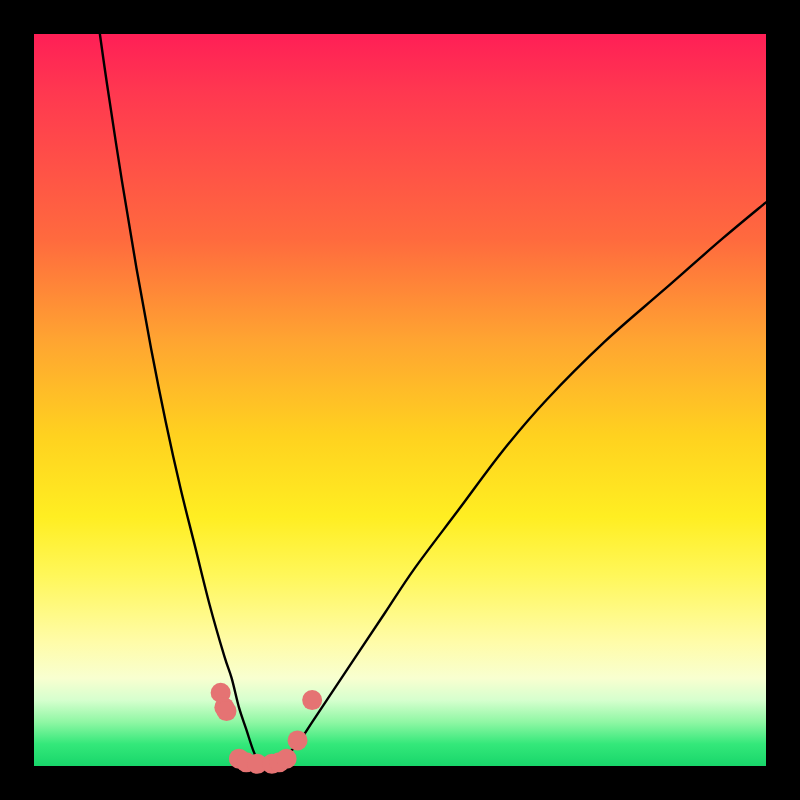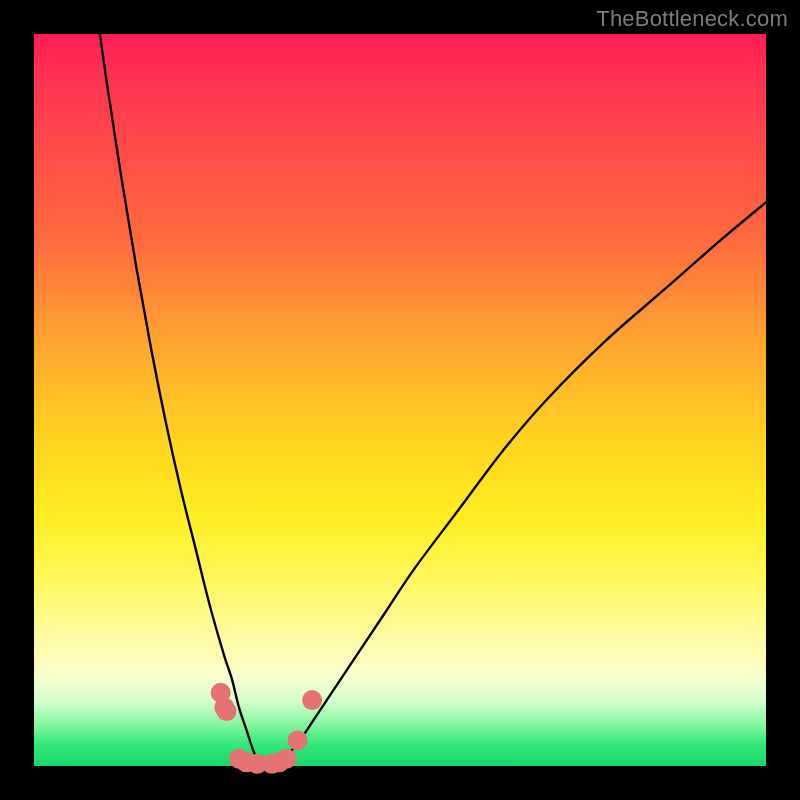--- a/index.html
+++ b/index.html
@@ -58,21 +58,20 @@
     top: 0;
     width: 732px;
     height: 732px;
     overflow: visible;
   }
 </style>
 </head>
 <body>
 
 <div class="frame">
-  <div class="watermark">TheBottleneck.com</div>
 
   <div class="plot-area">
     <svg class="curve" viewBox="0 0 732 732">
       <path id="curve-path" fill="none" stroke="#000" stroke-width="2.4" stroke-linecap="round" d="M 65.88 0 C 67.1 8.540000000000001, 69.54 26.840000000000014, 73.2 51.24000000000001 C 76.86 75.64, 82.96000000000001 115.89999999999999, 87.84 146.39999999999998 C 92.72 176.89999999999998, 97.60000000000001 206.17999999999995, 102.48 234.23999999999995 C 107.36 262.29999999999995, 112.24000000000001 289.14000000000004, 117.12 314.76000000000005 C 122 340.38000000000005, 126.88 364.78000000000003, 131.76 387.96000000000004 C 136.64 411.14000000000004, 141.52 433.09999999999997, 146.4 453.84 C 151.28 474.58, 156.16 492.88, 161.04 512.4 C 165.92 531.92, 170.8 552.6600000000001, 175.68 570.96 C 180.56 589.26, 186.66 610, 190.32 622.2 C 193.98 634.4000000000001, 195.20000000000002 635.62, 197.64000000000001 644.16 C 200.08 652.6999999999999, 202.52 664.9000000000001, 204.96 673.44 C 207.4 681.98, 209.83999999999997 688.0799999999999, 212.27999999999997 695.4 C 214.71999999999997 702.72, 217.16 711.26, 219.6 717.36 C 222.04 723.46, 224.48 729.56, 226.92 732 C 229.35999999999999 734.44, 231.8 732, 234.24 732 C 236.68 732, 239.12 733.22, 241.56 732 C 244 730.78, 245.22000000000003 728.3399999999999, 248.88000000000002 724.68 C 252.54000000000002 721.02, 258.64 716.14, 263.52 710.04 C 268.4 703.9399999999999, 273.28000000000003 695.4000000000001, 278.16 688.08 C 283.04 680.76, 285.48 677.1, 292.8 666.12 C 300.12 655.14, 312.32 636.84, 322.08 622.2 C 331.84 607.5600000000001, 341.6 592.92, 351.36 578.28 C 361.12 563.64, 368.44 551.44, 380.64 534.36 C 392.84 517.28, 409.91999999999996 495.32, 424.55999999999995 475.8 C 439.19999999999993 456.28000000000003, 453.84000000000003 435.54, 468.48 417.24 C 483.12 398.94, 495.32 384.3, 512.4 366 C 529.48 347.7, 551.44 325.74000000000007, 570.96 307.44000000000005 C 590.48 289.14000000000004, 610 273.28, 629.52 256.2 C 649.04 239.11999999999998, 670.9999999999999 219.60000000000002, 688.0799999999999 204.96000000000004 C 705.16 190.32000000000005, 724.68 174.46, 732 168.36"></path>
       <g id="marker-group">
           <circle cx="186.66" cy="658.8" r="10" fill="#e57373"></circle>
           <circle cx="190.32" cy="673.44" r="10" fill="#e57373"></circle>
           <circle cx="192.51600000000002" cy="677.1" r="10" fill="#e57373"></circle>
           <circle cx="204.96" cy="724.68" r="10" fill="#e57373"></circle>
           <circle cx="212.27999999999997" cy="728.34" r="10" fill="#e57373"></circle>

